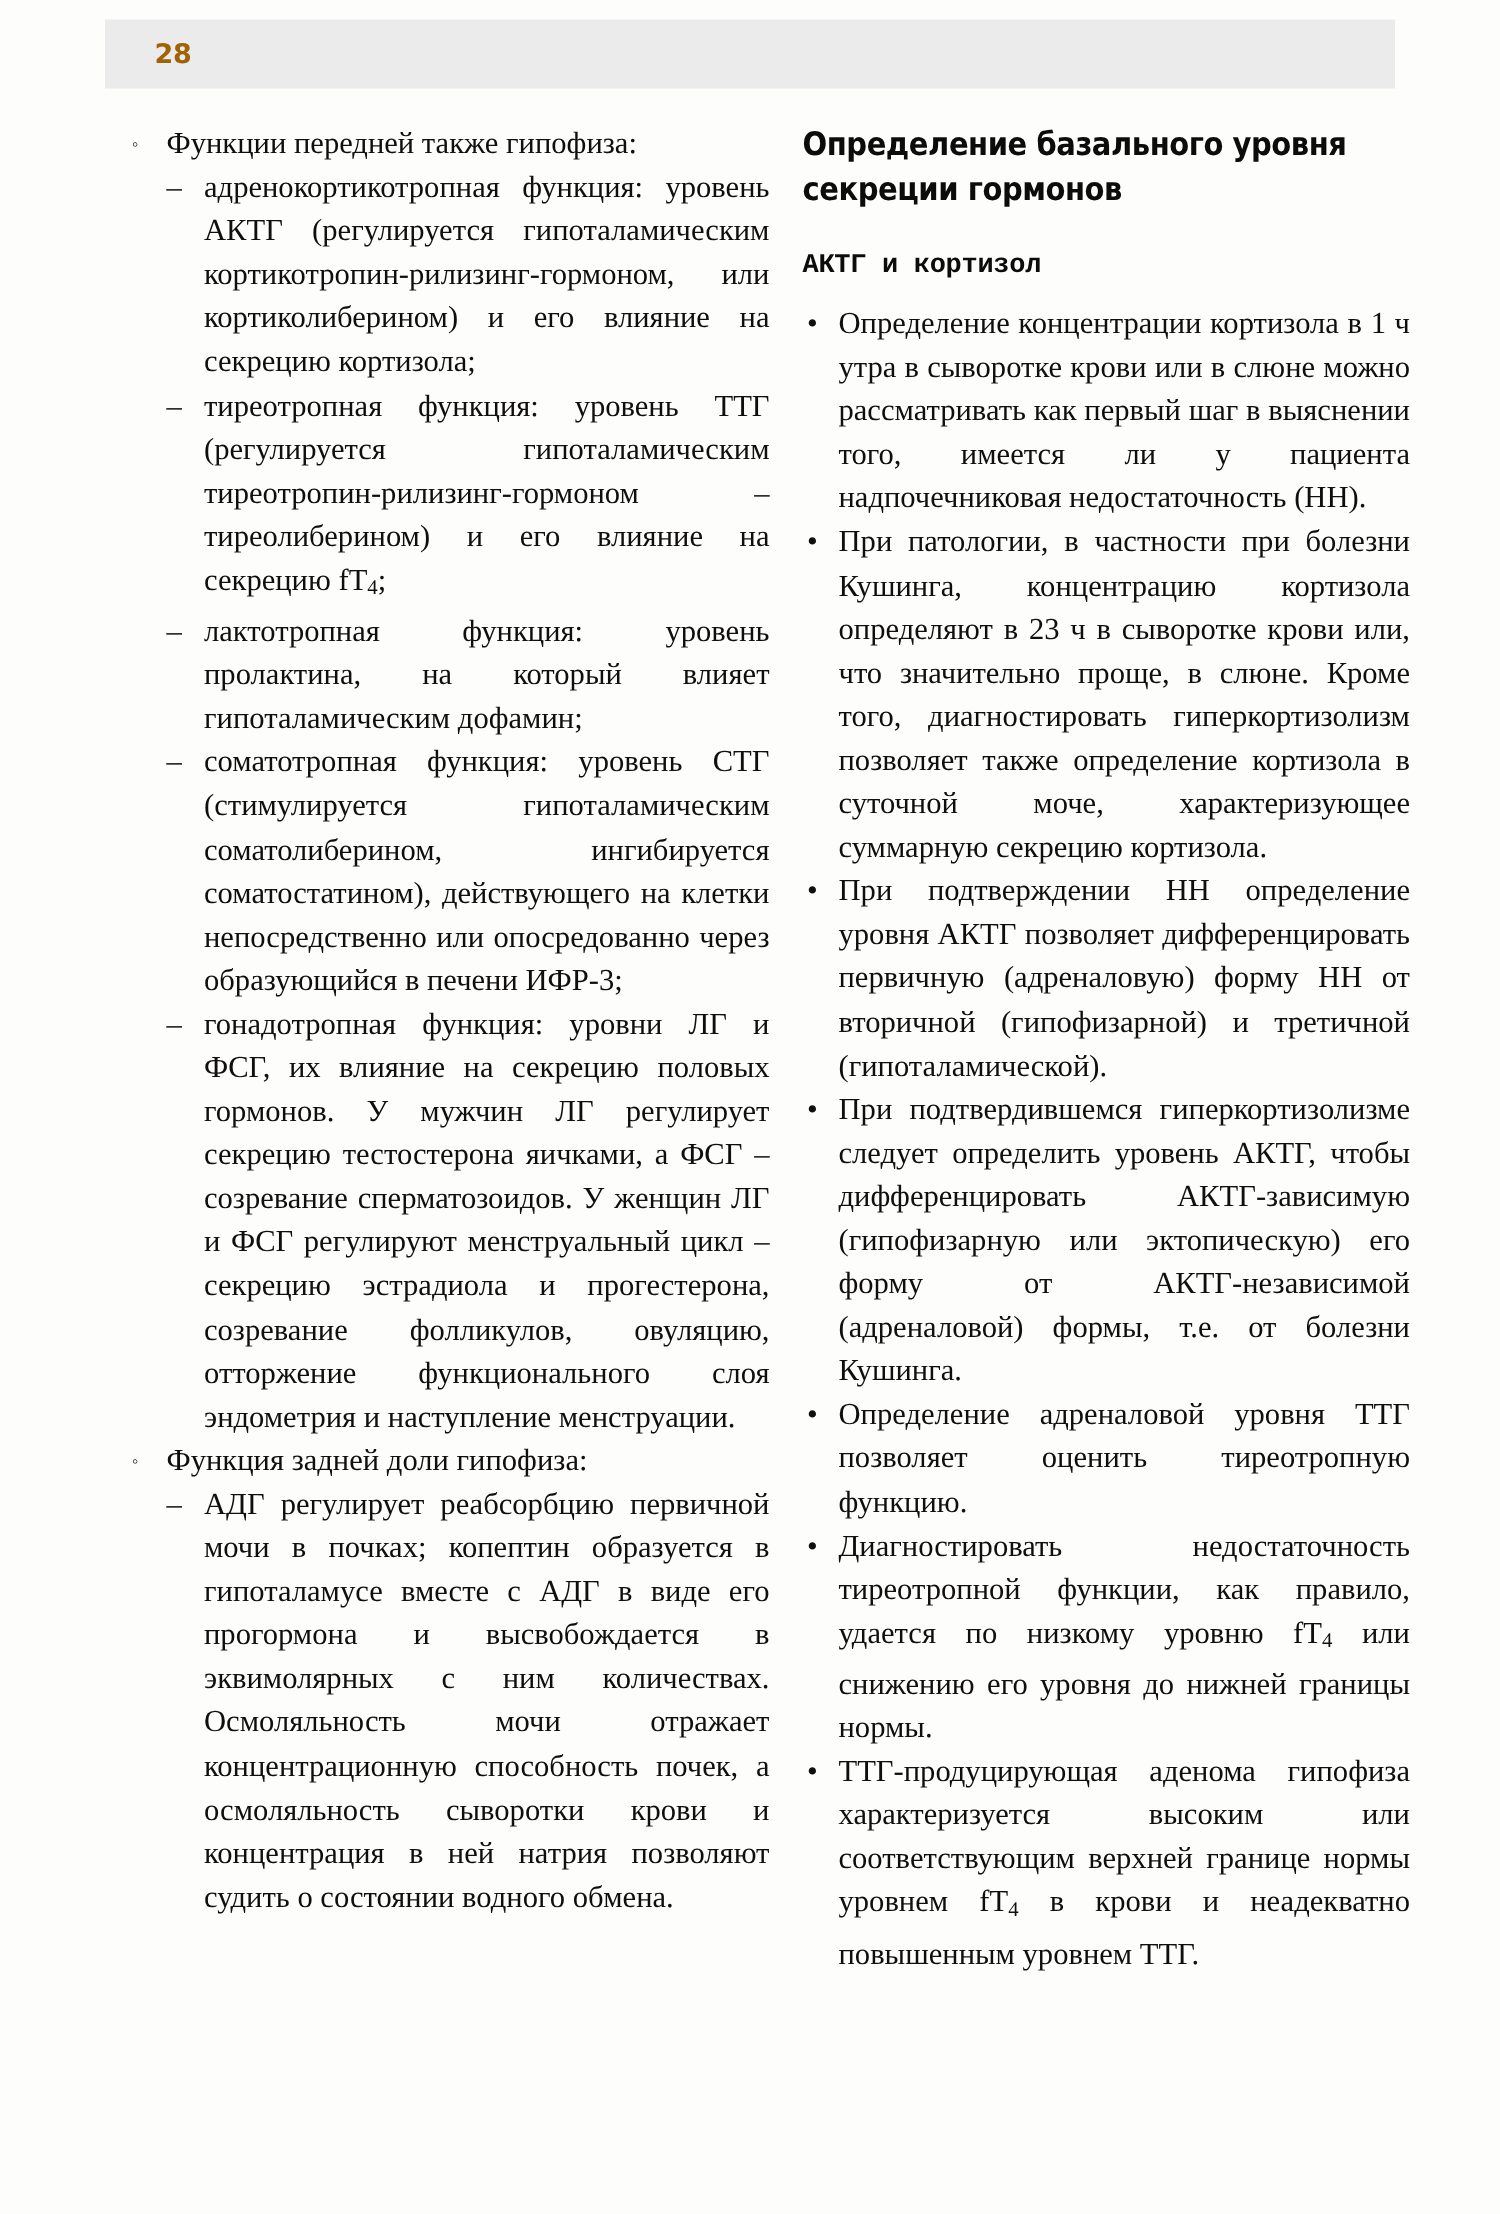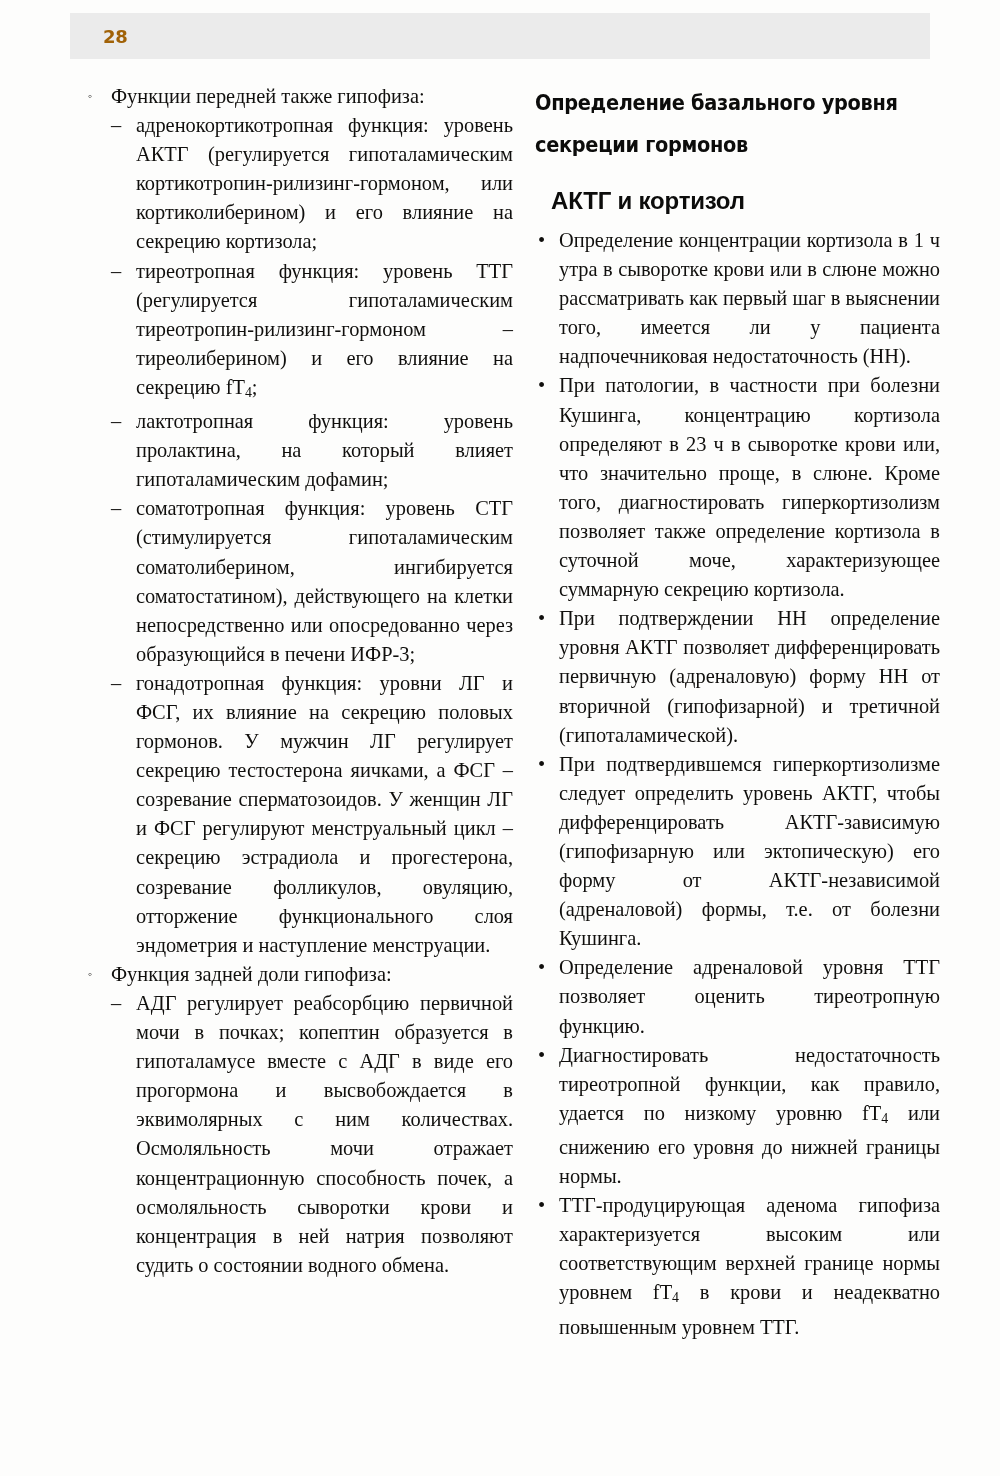--- a/index.html
+++ b/index.html
@@ -118,32 +118,32 @@
     margin: 0 0 26px 0;
     display: flex;
     align-items: baseline;
     letter-spacing: -0.3px;
   }
   .h-section .num { width: 74px; flex: 0 0 74px; }
   .h-sub {
     font-family: "DejaVu Sans Condensed", "DejaVu Sans", "Liberation Sans", sans-serif;
     font-weight: 700;
     font-size: 21.5px;
-    line-height: 42px;
+    line-height: 30px;
     color: #0c0c0b;
     margin: 0 0 22px 0;
     letter-spacing: -0.3px;
   }
   .h-sub3 {
-    font-family: Liberation Sans, sans-serif;
-    font-weight: 700;
-    font-size: 24px;
+    font-family: Liberation Mono, monospace;
+    font-weight: 700;
+    font-size: 18px;
     line-height: 26px;
     color: #0c0c0b;
-    margin: 0 0 12px 16px;
+    margin: 0 0 12px 0;
     letter-spacing: -0.2px;
   }
   .h-sub3.spaced { margin-top: 56px; }
 
   ul.bullets {
     list-style: none;
     margin: 0;
     padding: 0;
   }
   li.bullet {

